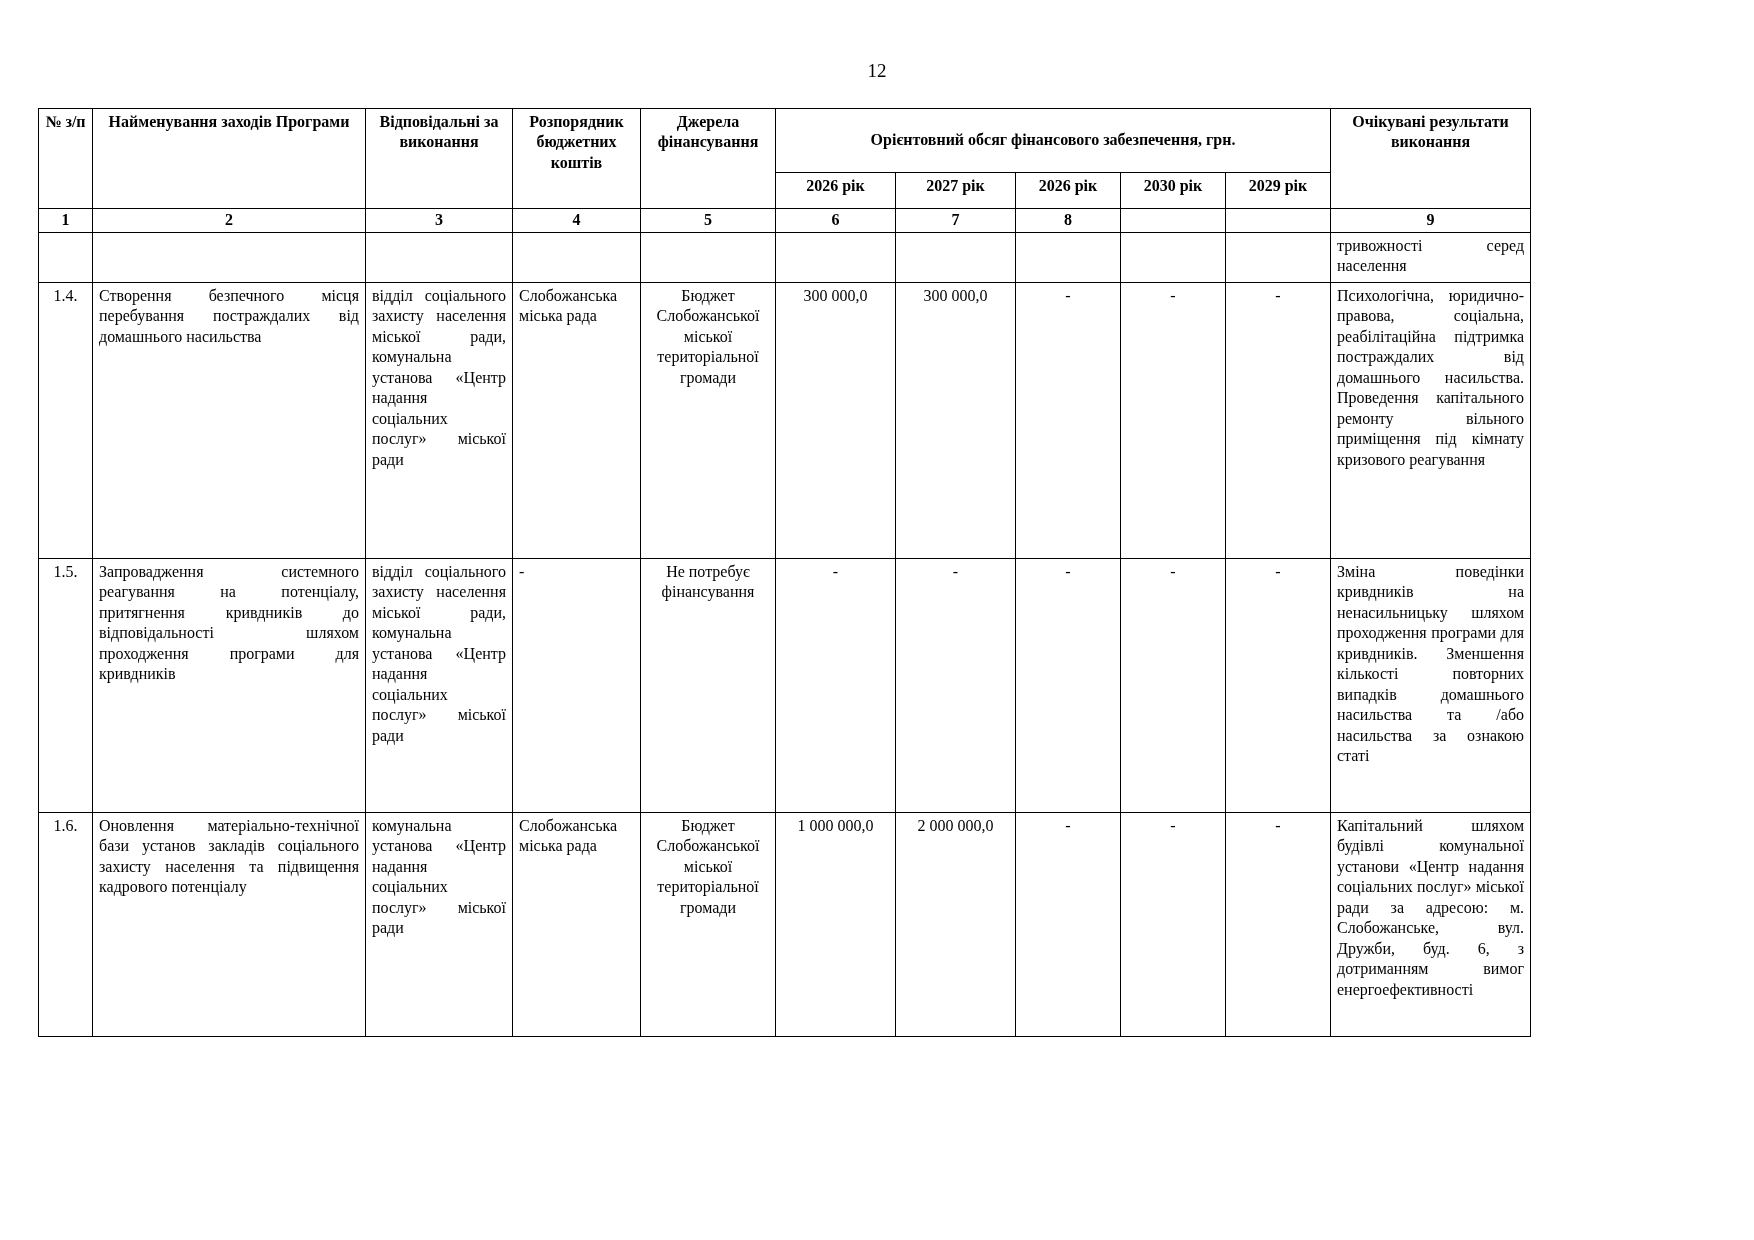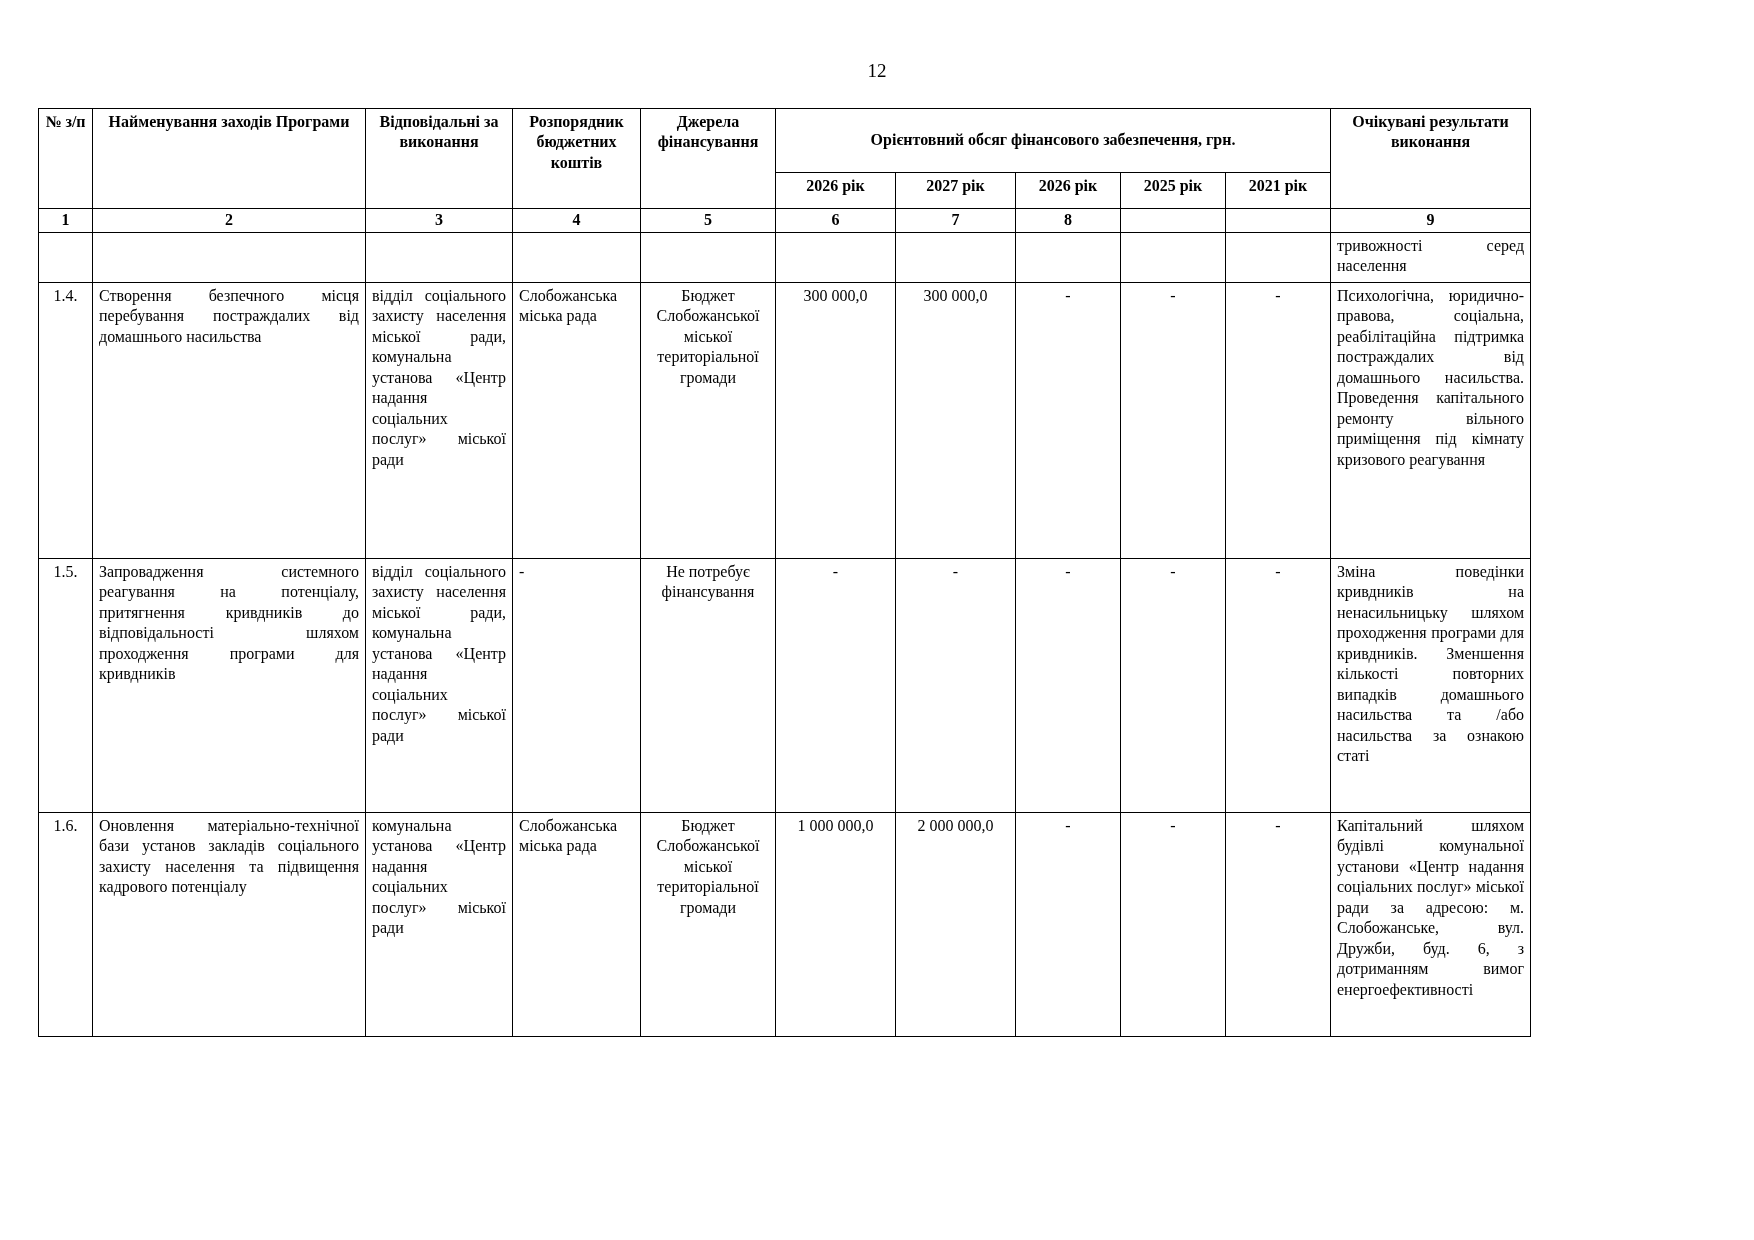--- a/index.html
+++ b/index.html
@@ -89,22 +89,22 @@
         <th rowspan="2">Відповідальні за виконання</th>
         <th rowspan="2">Розпорядник бюджетних коштів</th>
         <th rowspan="2">Джерела фінансування</th>
         <th colspan="5" class="fin">Орієнтовний обсяг фінансового забезпечення, грн.</th>
         <th rowspan="2">Очікувані результати виконання</th>
       </tr>
       <tr class="years-row">
         <th>2026 рік</th>
         <th>2027 рік</th>
         <th>2026 рік</th>
-        <th>2025 рік</th>
-        <th>2021 рік</th>
+        <th>2030 рік</th>
+        <th>2029 рік</th>
       </tr>
     </thead>
     <tbody>
       <tr class="numrow">
         <td>1</td>
         <td>2</td>
         <td>3</td>
         <td>4</td>
         <td>5</td>
         <td>6</td>

